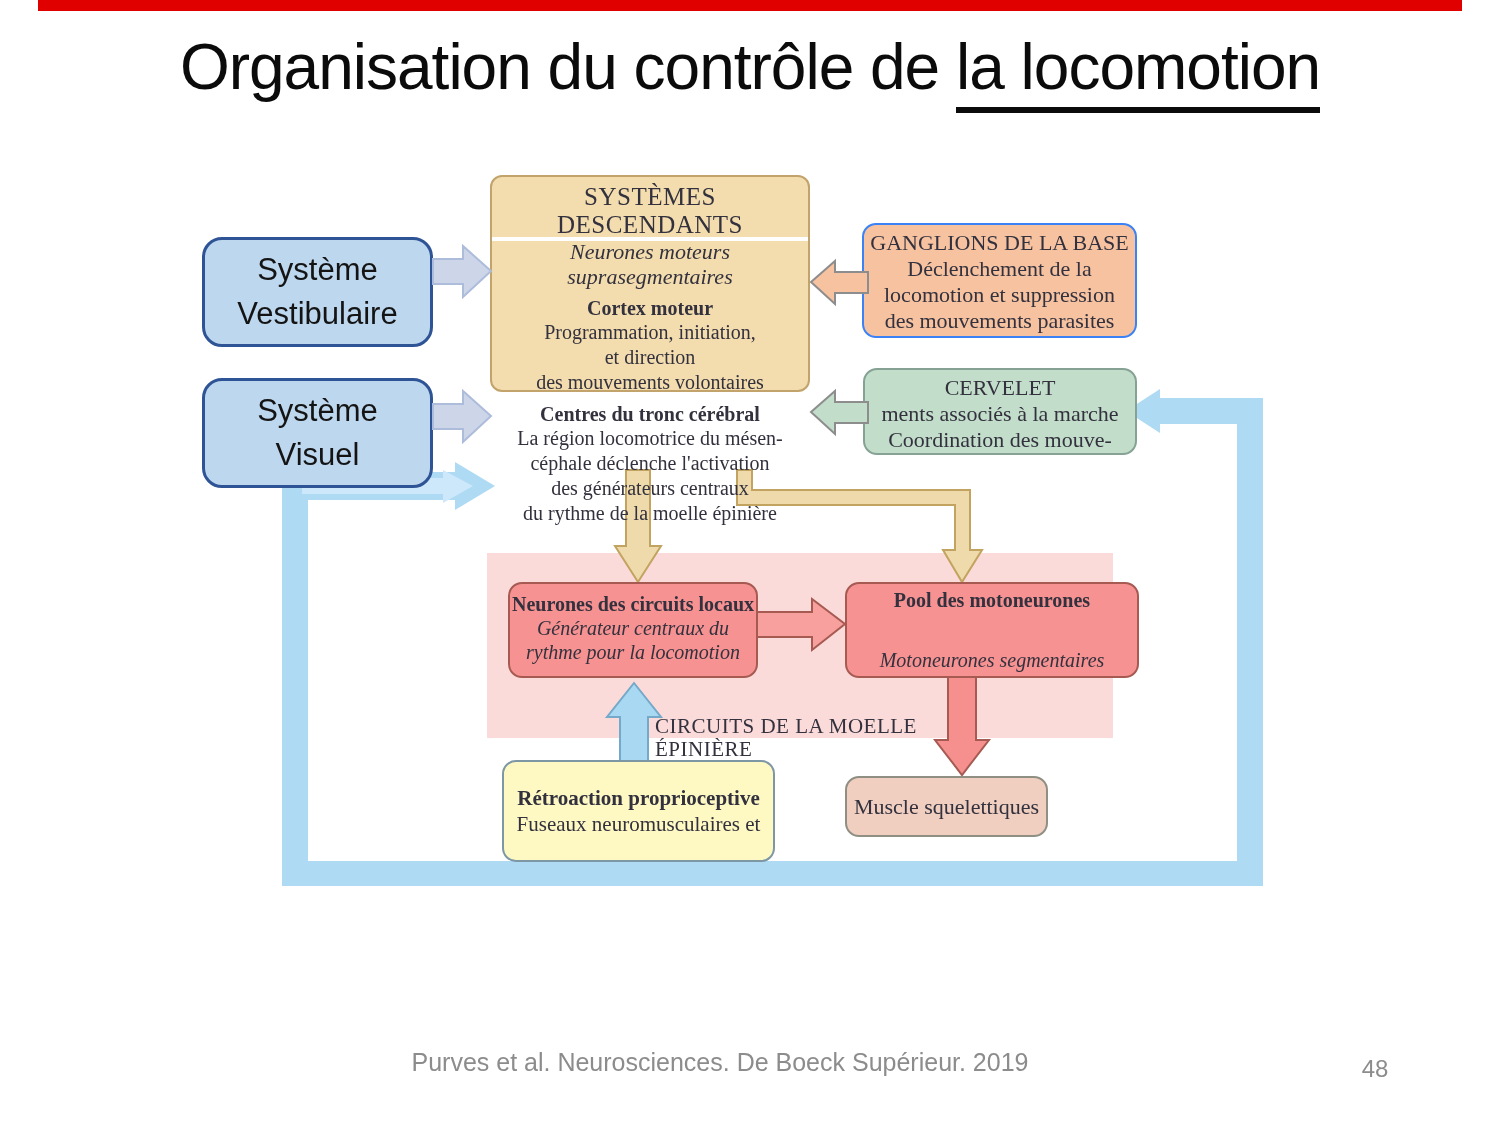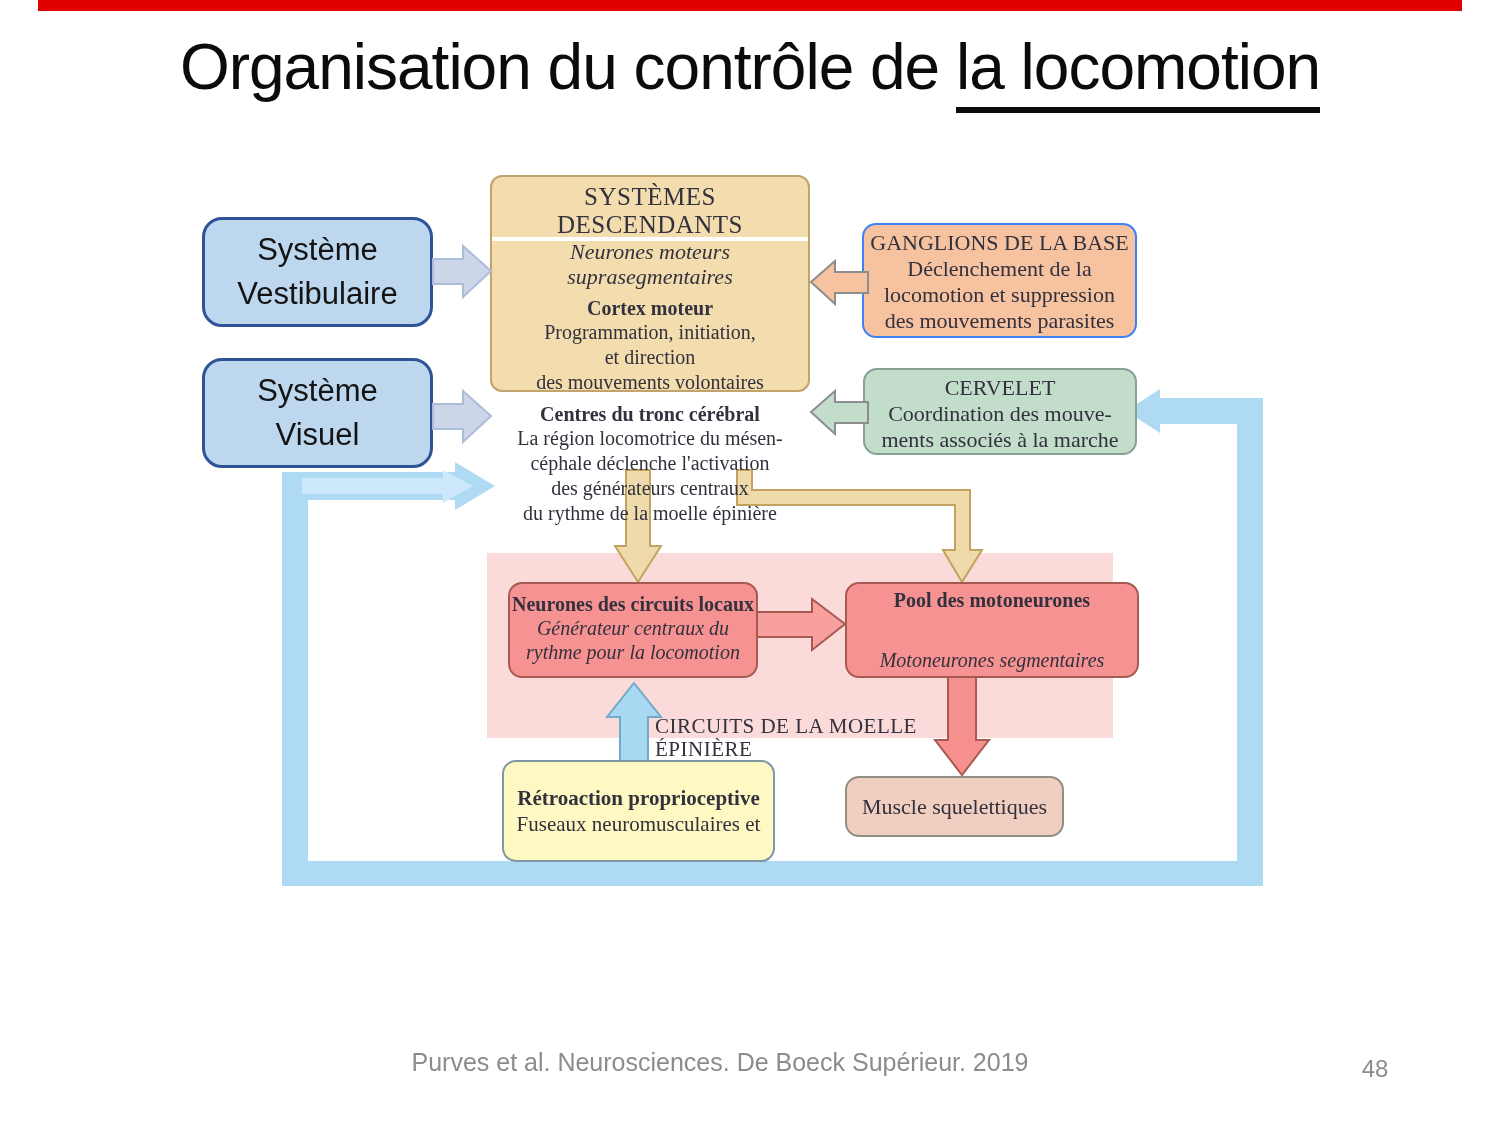--- a/index.html
+++ b/index.html
@@ -25,42 +25,42 @@
   .tan-box{left:490px;top:175px;width:320px;height:217px;background:#f3dcae;border:2px solid #c2a36b;border-radius:12px;}
   .tan-box .hd{font-size:25px;letter-spacing:0.5px;margin-top:6px;line-height:28px;}
   .tan-box .sub{font-size:22px;font-style:italic;line-height:25px;}
   .tan-divider{position:absolute;left:0;top:60px;width:100%;height:4px;background:#ffffff;}
   .tan-box .body{font-size:20px;line-height:25px;}
   .tan-box .bh{font-weight:bold;font-size:20px;margin-top:8px;}
 
   
   .sys{background:#bdd7ee;border:3px solid #2f5496;border-radius:20px;color:#141414;
        font-family:"Liberation Sans",sans-serif;font-size:31px;line-height:44px;
-       display:flex;flex-direction:column;justify-content:center;}
+       display:flex;flex-direction:column;justify-content:center;margin-top:20px;}
   .sys-vest{left:202px;top:217px;width:231px;height:110px;}
   .sys-vis{left:202px;top:358px;width:231px;height:110px;}
 
   
   .ganglia{left:862px;top:223px;width:275px;height:115px;background:#f6c2a0;border:2px solid #3b82f6;
            font-size:22px;line-height:26px;padding-top:5px;}
   .cereb{left:863px;top:368px;width:274px;height:87px;background:#c3ddcb;border:2px solid #86a294;
          font-size:22px;line-height:26px;padding-top:5px;}
 
   
   .spinal{left:487px;top:553px;width:626px;height:185px;background:#fbdada;border-radius:0;}
   .spinal-label{left:655px;top:715px;width:300px;text-align:left;font-size:21px;line-height:23px;
                 color:#32313d;letter-spacing:0.5px;}
 
   .redbox{background:#f79292;border:2px solid #a65a52;font-size:20px;line-height:24px;}
   .local{left:508px;top:582px;width:250px;height:96px;padding-top:8px;}
   .pool{left:845px;top:582px;width:294px;height:96px;display:flex;flex-direction:column;justify-content:center;gap:36px;}
 
   .retro{left:502px;top:760px;width:273px;height:102px;background:#fef9c3;border:2px solid #7e97a5;
          font-size:21px;line-height:26px;display:flex;flex-direction:column;justify-content:center;}
-  .muscle{left:845px;top:776px;width:219px;height:61px;background:#f0cec0;border:2px solid #8f9083;
+  .muscle{left:845px;top:776px;width:203px;height:61px;background:#f0cec0;border:2px solid #8f9083;
           font-size:22px;display:flex;flex-direction:column;justify-content:center;}
 
   
   .fb{background:#aedaf4;position:absolute;}
   .fb-inner{background:#cde8fa;position:absolute;}
 
   .footer{position:absolute;left:0;top:1048px;width:1440px;text-align:center;
           font-family:"Liberation Sans",sans-serif;font-size:25px;color:#8c8c8c;}
   .pagenum{position:absolute;left:1345px;top:1055px;width:60px;text-align:center;
            font-family:"Liberation Sans",sans-serif;font-size:24px;color:#8c8c8c;}
@@ -144,22 +144,22 @@
     <div>Déclenchement de la</div>
     <div>locomotion et suppression</div>
     <div>des mouvements parasites</div>
   </div>
   <svg style="left:810px;top:260px;" width="58" height="45">
     <polygon points="58,12 25,12 25,1 1,22 25,44 25,33 58,33" fill="#f6c2a0" stroke="#8d8d8d" stroke-width="2"></polygon>
   </svg>
 
   <div class="bx cereb">
     <div>CERVELET</div>
+    <div>ments associés à la marche</div>
     <div>Coordination des mouve-</div>
-    <div>ments associés à la marche</div>
   </div>
   <svg style="left:810px;top:390px;" width="58" height="45">
     <polygon points="58,12 25,12 25,1 1,22 25,44 25,33 58,33" fill="#c3ddcb" stroke="#8d8d8d" stroke-width="2"></polygon>
   </svg>
 
   <div class="bx redbox local">
     <div class="t">Neurones des circuits locaux</div>
     <div class="i">Générateur centraux du</div>
     <div class="i">rythme pour la locomotion</div>
   </div>

